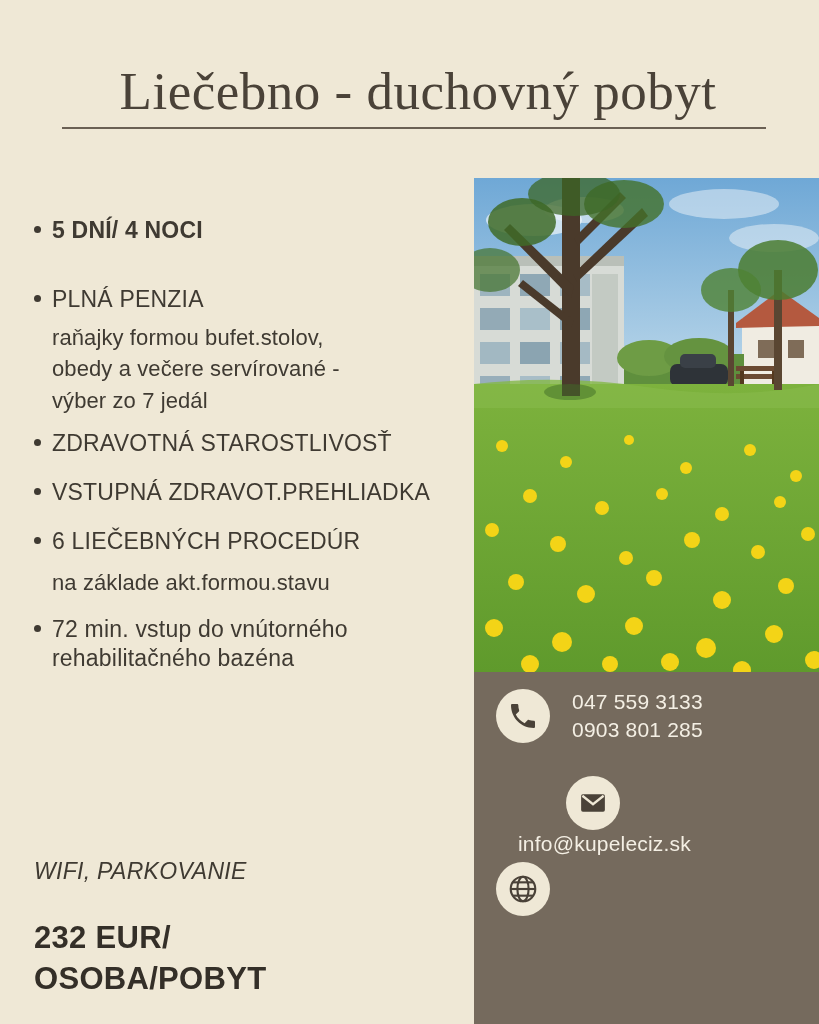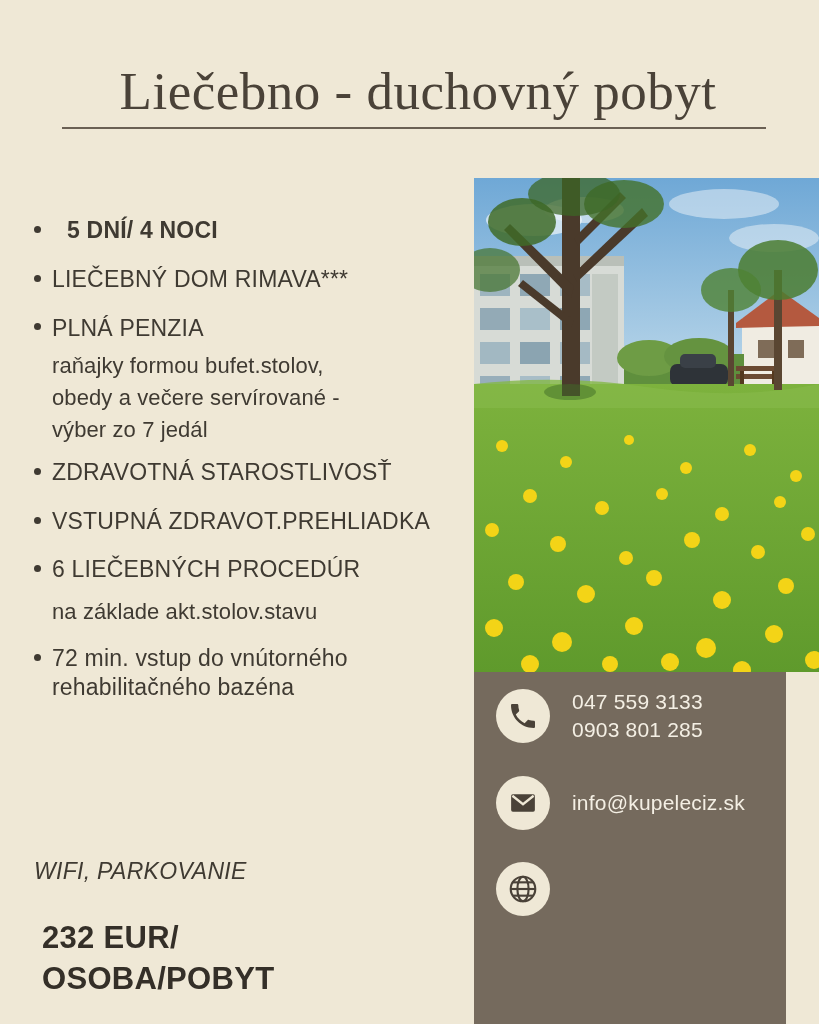--- a/index.html
+++ b/index.html
@@ -80,21 +80,20 @@
     border-radius: 50%;
     background: #3f3a32;
   }
   .li-main {
     font-size: 23px;
     line-height: 1.25;
     letter-spacing: 0.2px;
   }
   .li-main.bold {
     font-weight: bold;
-    margin-left: 15px;
   }
   .sub {
     padding-left: 32px;
     font-size: 22px;
     line-height: 1.45;
     color: #3f3a32;
     letter-spacing: 0.1px;
   }
   .spacer-8 { height: 8px; }
   .spacer-12 { height: 12px; }
@@ -115,52 +114,51 @@
   
   .price {
     position: absolute;
     left: 34px;
     top: 918px;
     font-size: 31px;
     font-weight: bold;
     color: #342f28;
     line-height: 1.32;
     letter-spacing: 0.3px;
-    margin-left: 8px;
   }
 
   
   .photo {
     position: absolute;
     left: 474px;
     top: 178px;
     width: 345px;
     height: 494px;
     overflow: hidden;
     background: #6ea33f;
   }
   .photo svg { display: block; }
 
   
   .contact-panel {
     position: absolute;
     left: 474px;
     top: 672px;
-    width: 312px;
+    width: 345px;
     height: 352px;
     background: #756a5d;
   }
   .contact-row {
     position: absolute;
     left: 22px;
     display: flex;
     align-items: center;
   }
   .c-phone { top: 16px; }
-  .c-mail  { top: 104px; }
+  .c-mail  { top: 104px; flex-direction: column; }
   .c-web   { top: 190px; }
 
   .circ {
     width: 54px;
     height: 54px;
     border-radius: 50%;
     background: #efe8d6;
     display: flex;
     align-items: center;
     justify-content: center;
@@ -188,24 +186,20 @@
 
 
   <div class="list">
 
     <div class="li">
       <span class="dot"></span>
       <div class="li-main bold">5 DNÍ/ 4 NOCI</div>
     </div>
     <div class="spacer-20"></div>
 
-    <div class="li">
-      <span class="dot"></span>
-      <div class="li-main">LIEČEBNÝ DOM RIMAVA***</div>
-    </div>
     <div class="spacer-20"></div>
 
     <div class="li">
       <span class="dot"></span>
       <div class="li-main">PLNÁ PENZIA</div>
     </div>
     <div class="spacer-8"></div>
     <div class="sub" style="white-space:pre-line">raňajky formou bufet.stolov,
 obedy a večere servírované -
 výber zo 7 jedál</div>
@@ -221,21 +215,21 @@
       <span class="dot"></span>
       <div class="li-main">VSTUPNÁ ZDRAVOT.PREHLIADKA</div>
     </div>
     <div class="spacer-20"></div>
 
     <div class="li">
       <span class="dot"></span>
       <div class="li-main">6 LIEČEBNÝCH PROCEDÚR</div>
     </div>
     <div class="spacer-12"></div>
-    <div class="sub">na základe akt.stolov.stavu</div>
+    <div class="sub">na základe akt.formou.stavu</div>
     <div class="spacer-16"></div>
 
     <div class="li">
       <span class="dot"></span>
       <div class="li-main" style="white-space:pre-line">72 min. vstup do vnútorného
 rehabilitačného bazéna</div>
     </div>
     <div class="spacer-16"></div>
 
 

